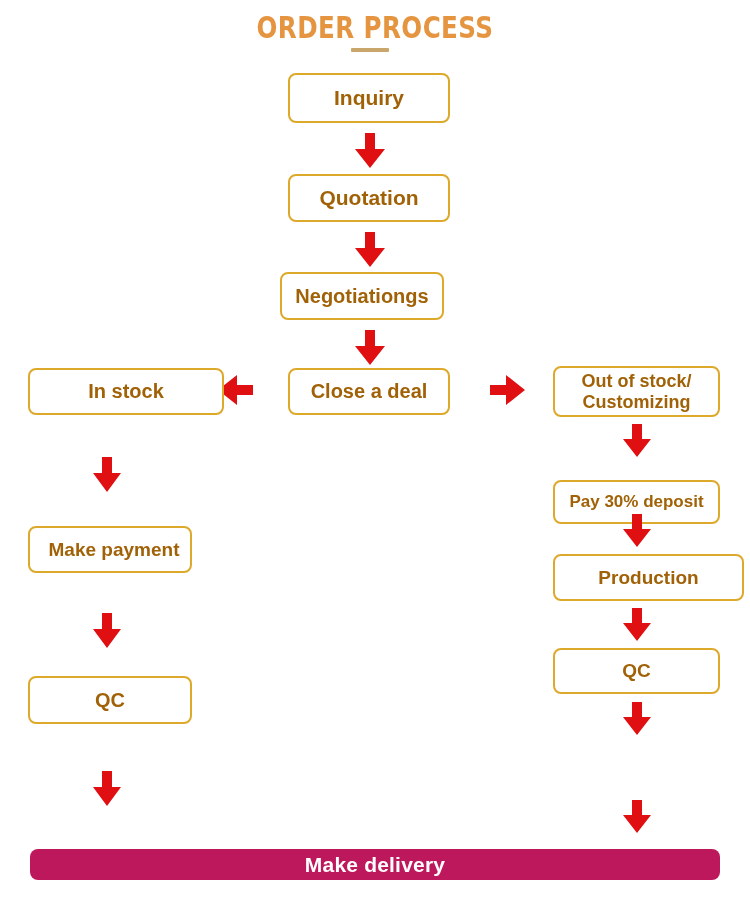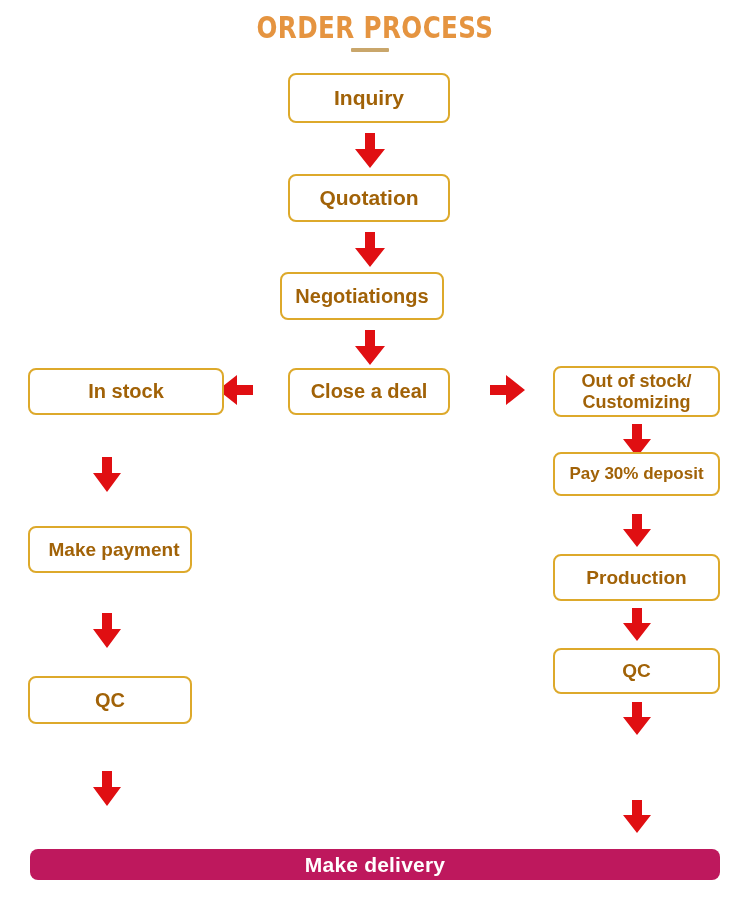--- a/index.html
+++ b/index.html
@@ -167,29 +167,29 @@
 
   <div class="box f18" style="left:553px; top:366px; width:167px; height:51px;">Out of stock/
 Customizing</div>
 
   <div class="arrow" style="left:622px; top:424px;">
     <svg width="30" height="34" viewBox="0 0 30 34" aria-hidden="true">
       <polygon points="10,0 20,0 20,15 29,15 15,33 1,15 10,15" fill="#E00F12"></polygon>
     </svg>
   </div>
 
-  <div class="box f17" style="left:553px; top:452px; width:167px; height:44px;">Pay 30% deposit</div>
+  <div class="box f17" style="left:553px; top:480px; width:167px; height:44px;">Pay 30% deposit</div>
 
   <div class="arrow" style="left:622px; top:514px;">
     <svg width="30" height="34" viewBox="0 0 30 34" aria-hidden="true">
       <polygon points="10,0 20,0 20,15 29,15 15,33 1,15 10,15" fill="#E00F12"></polygon>
     </svg>
   </div>
 
-  <div class="box f19" style="left:553px; top:554px; width:167px; height:47px;">Production</div>
+  <div class="box f19" style="left:553px; top:554px; width:191px; height:47px;">Production</div>
 
   <div class="arrow" style="left:622px; top:608px;">
     <svg width="30" height="34" viewBox="0 0 30 34" aria-hidden="true">
       <polygon points="10,0 20,0 20,15 29,15 15,33 1,15 10,15" fill="#E00F12"></polygon>
     </svg>
   </div>
 
   <div class="box f19" style="left:553px; top:648px; width:167px; height:46px;">QC</div>
 
   <div class="arrow" style="left:622px; top:702px;">

